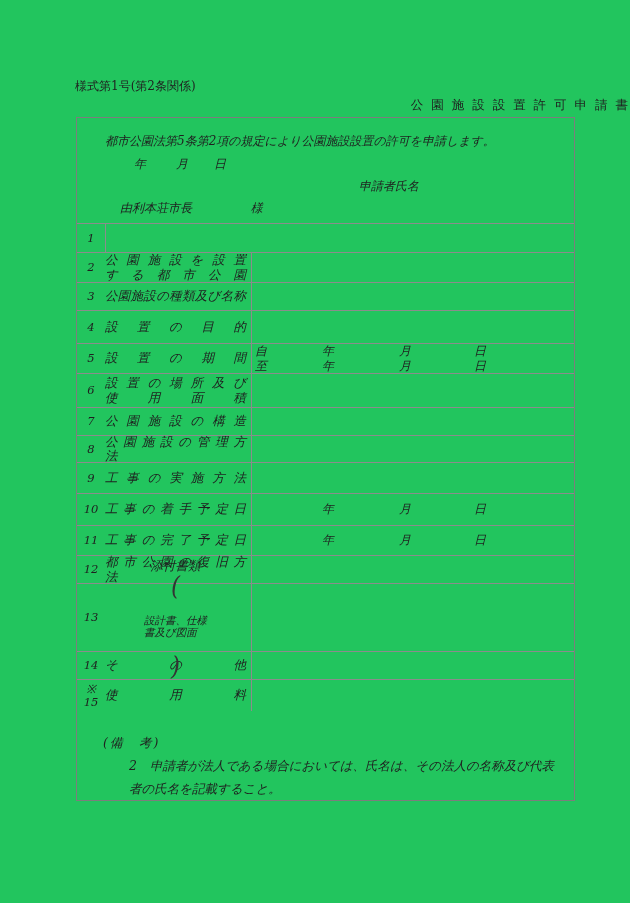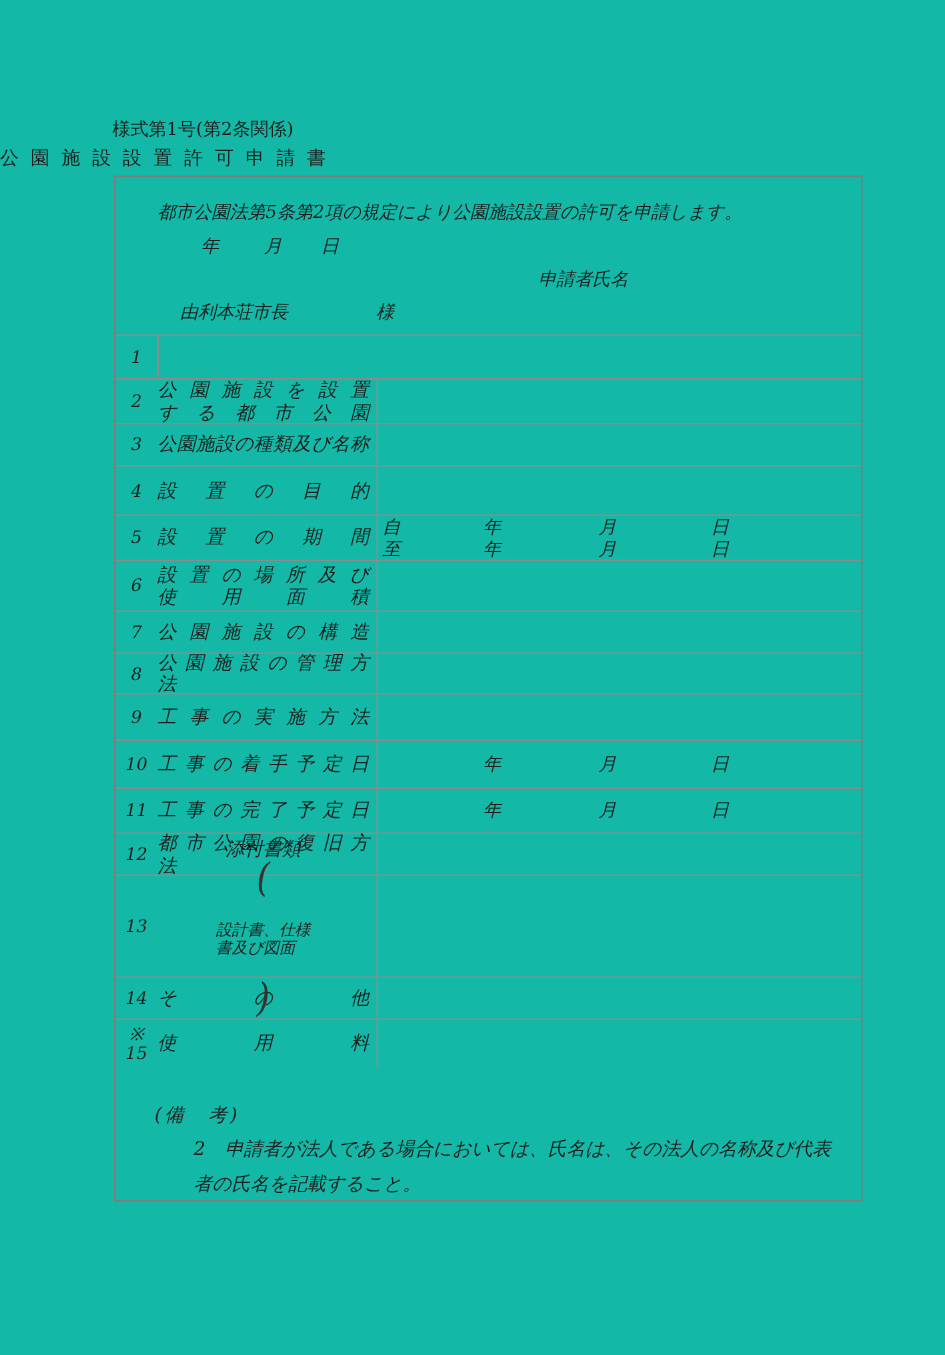--- a/index.html
+++ b/index.html
@@ -1,24 +1,24 @@
 <!DOCTYPE html>
 <html><head>
 <meta charset="utf-8">
 <style>
   * { margin:0; padding:0; box-sizing:border-box; }
   html,body { background:#ffffff; }
   .page {
-    position:relative; width:630px; height:903px; background:#14b8a6;
+    position:relative; width:630px; height:903px; background:#22c55e;
     color:#1f1f1f; font-family:"DejaVu Serif","Liberation Serif",serif;
     font-size:12px; overflow:hidden;
   }
   .form-number { position:absolute; left:75px; top:78px; font-size:12px; }
   .doc-title {
-    position:absolute; left:0; right:0; top:97px; text-align:left;
+    position:absolute; left:0; right:0; top:97px; text-align:right;
     font-size:12.5px; letter-spacing:2px;
   }
   .form-box {
     position:absolute; left:76px; top:117px; width:499px; height:684px;
     border:1px solid #7d7d7d; display:flex; flex-direction:column;font-style:italic;
   }
   
   .form-header { position:relative; height:105px; flex-shrink:0; }
   .declaration { position:absolute; left:28px; top:15px; }
   .hdate { position:absolute; left:0; top:38px; width:100%; height:15px; }

